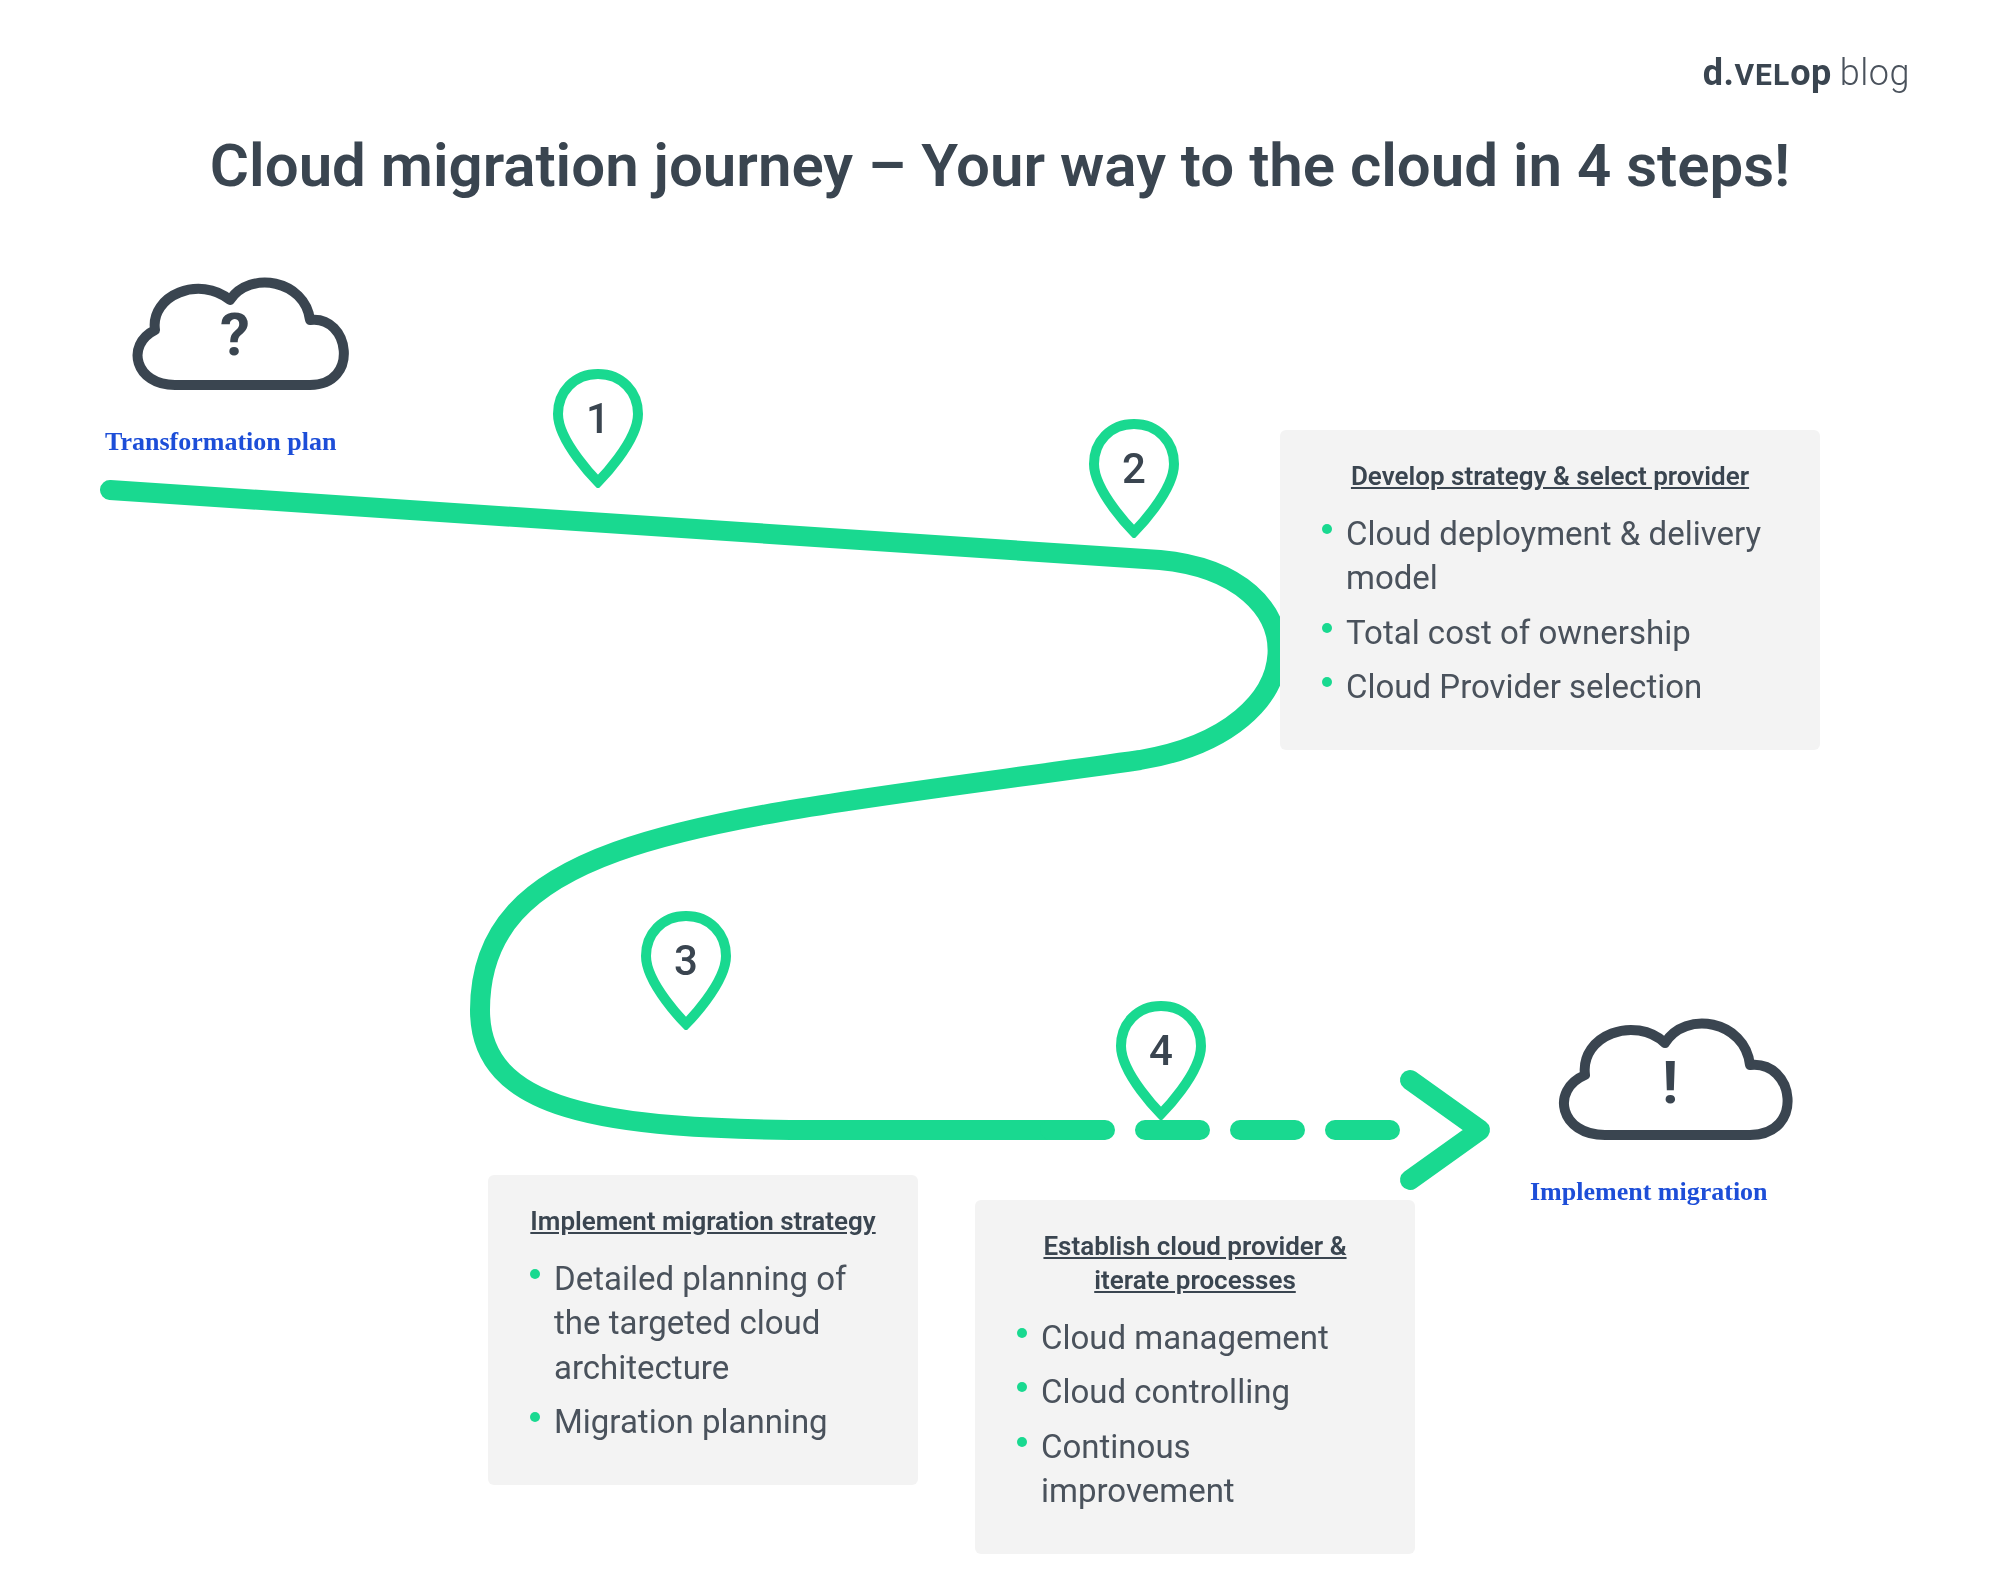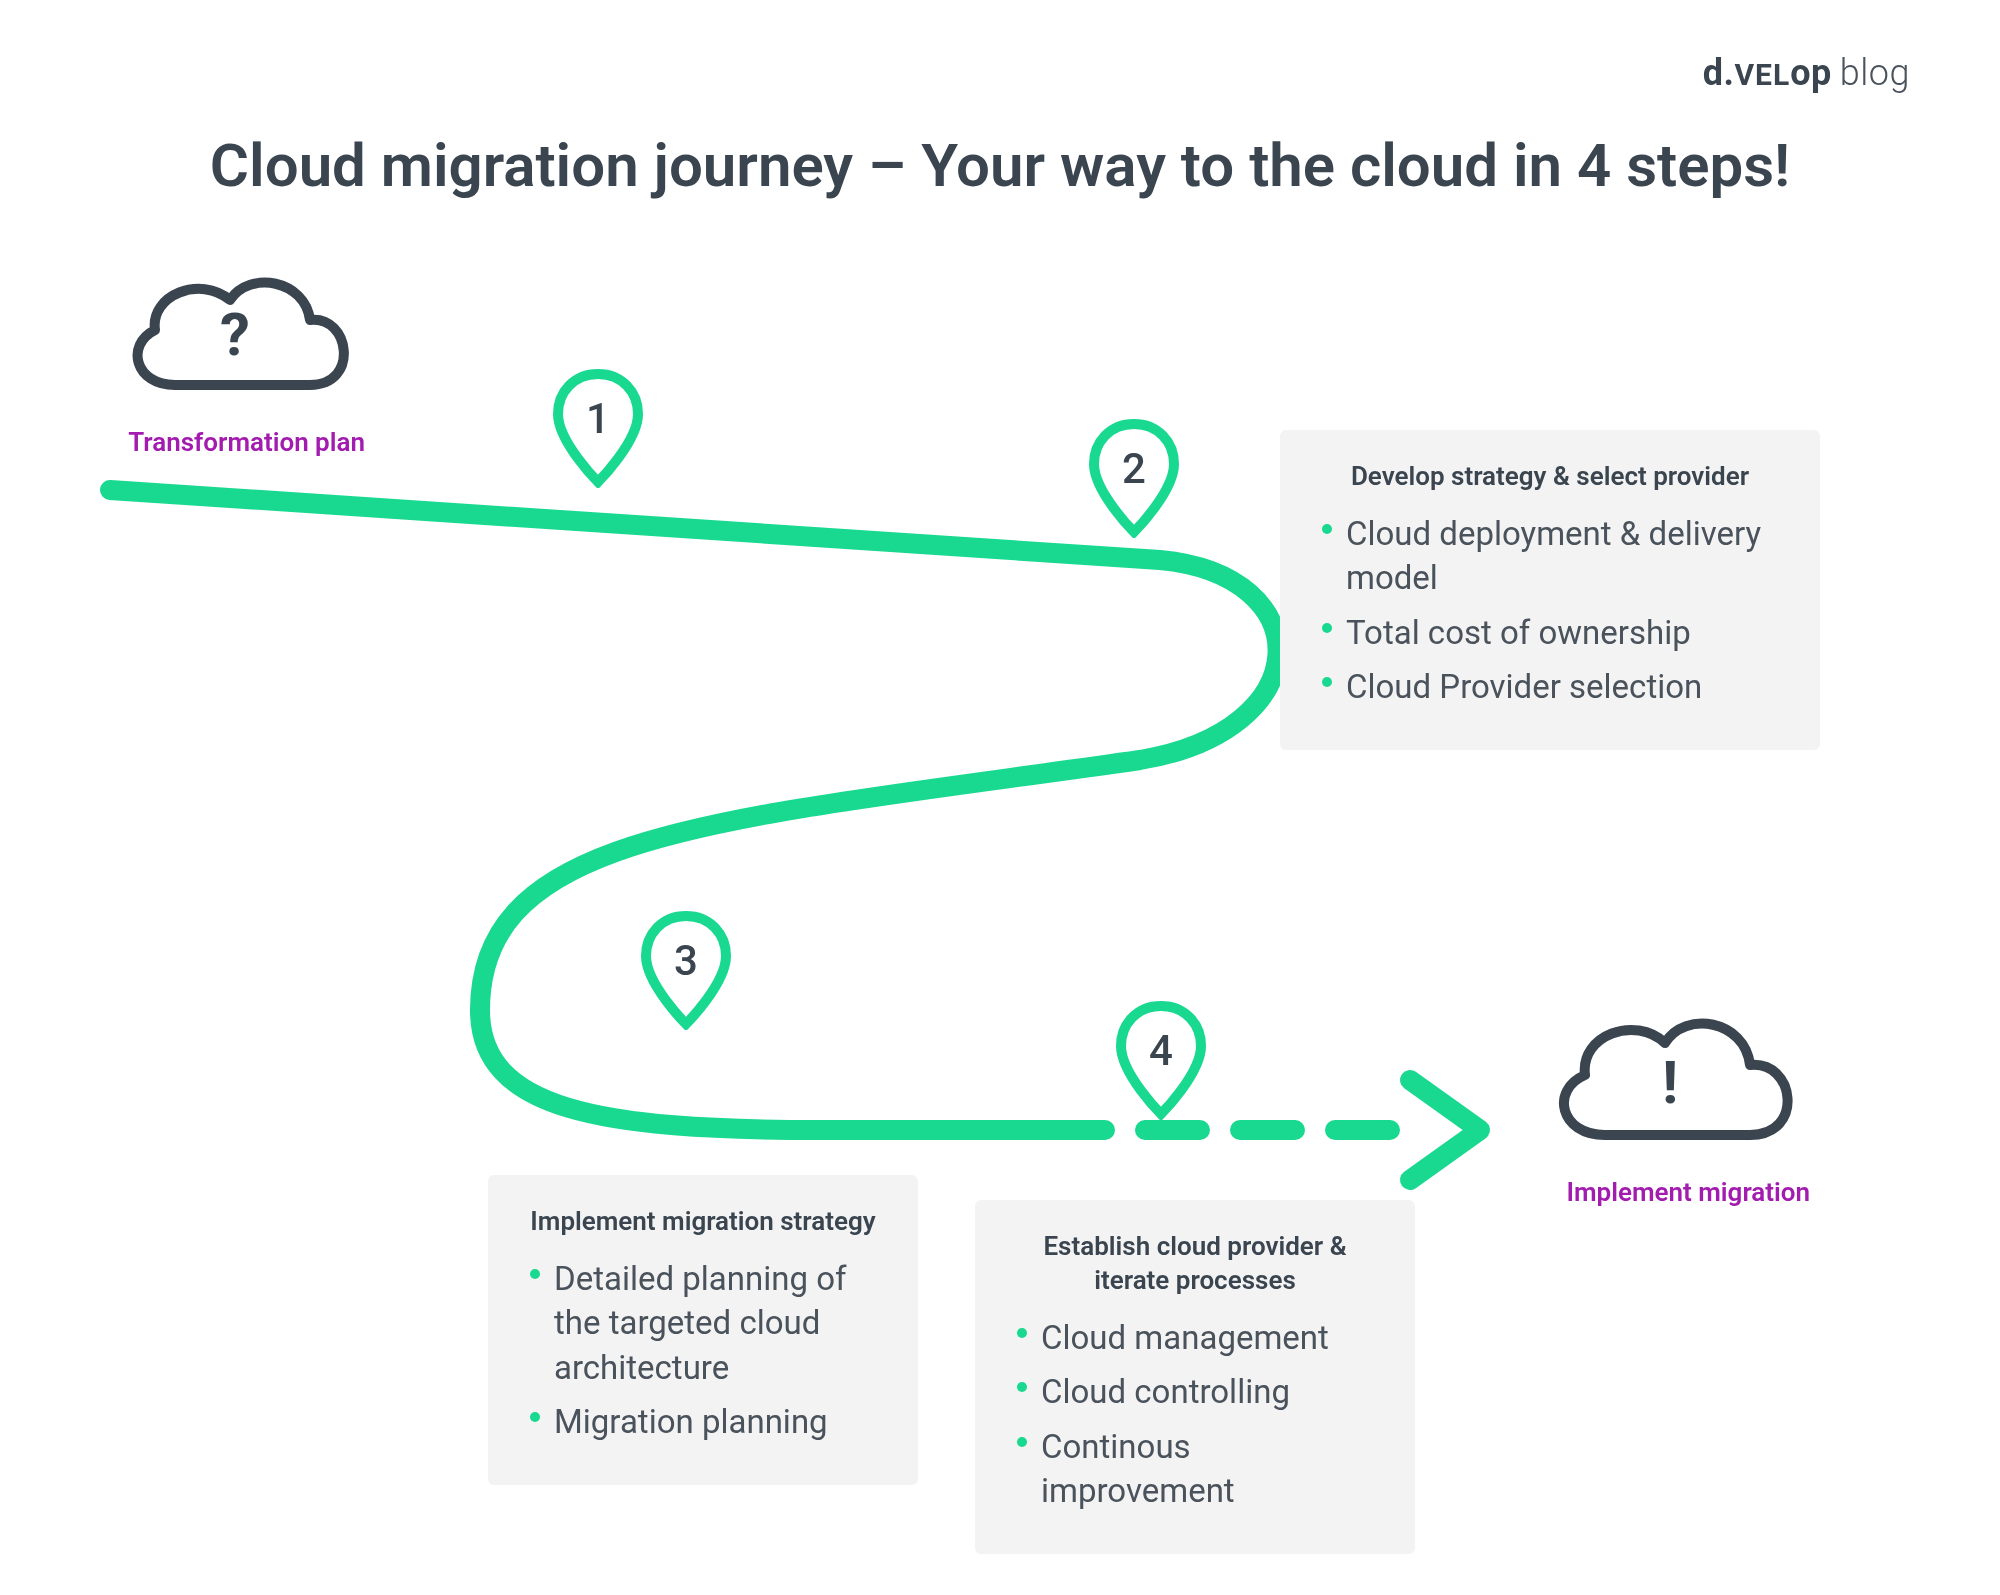--- a/index.html
+++ b/index.html
@@ -47,23 +47,24 @@
     width: 2000px; height: 1595px;
     pointer-events: none;
   }
 
   
   .cloud-start { position: absolute; top: 255px; left: 105px; }
   .cloud-end   { position: absolute; top: 995px; left: 1530px; }
   .cloud-label {
     font-size: 26px;
     font-weight: 600;
-    color: #a21caf;
-    text-align: right;
+    color: #1d4ed8;
+    text-align: left;
     margin-top: 8px;
+    font-family: Liberation Serif, serif;
   }
   .cloud-q, .cloud-ex {
     font-size: 60px;
     font-weight: 700;
     fill: #3a4550;
   }
 
   
   .pin {
     position: absolute;
@@ -87,20 +88,21 @@
     border-radius: 6px;
     padding: 30px 36px 30px 36px;
   }
   .box-title {
     font-size: 26px;
     font-weight: 600;
     color: #3a4550;
     text-align: center;
     line-height: 1.3;
     margin-bottom: 18px;
+    text-decoration: underline;
   }
   .box ul { list-style: none; padding-left: 0; }
   .box li {
     position: relative;
     padding-left: 30px;
     font-size: 33px;
     font-weight: 400;
     color: #4a525c;
     line-height: 1.35;
     margin: 10px 0;

